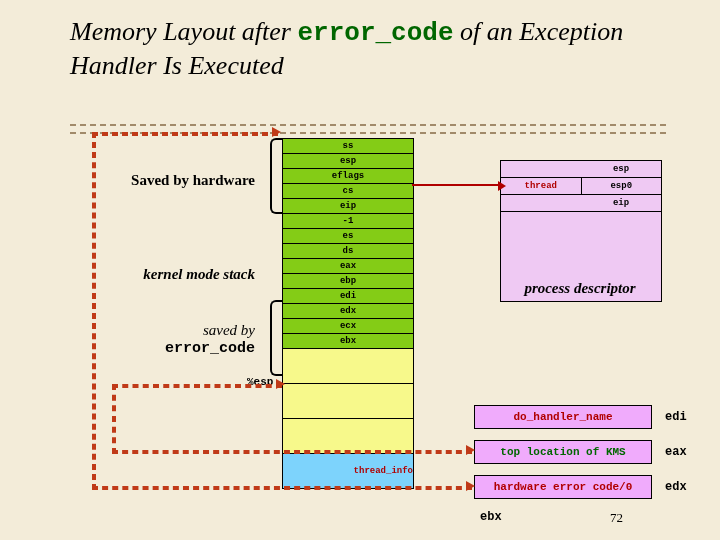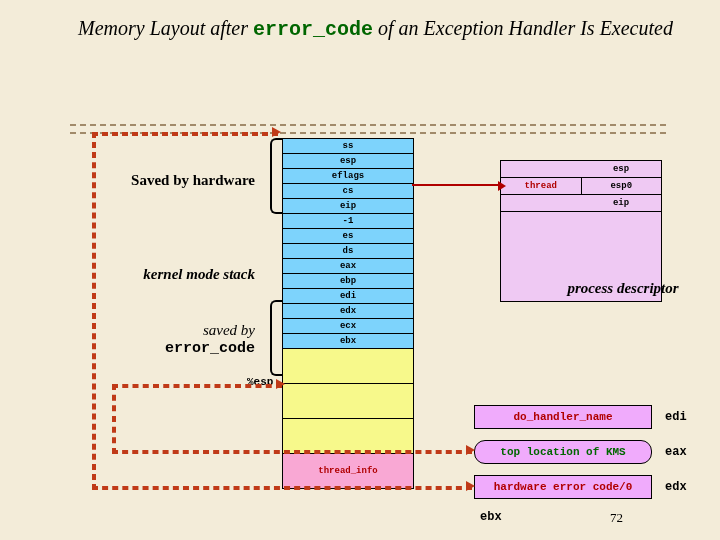--- a/index.html
+++ b/index.html
@@ -8,23 +8,23 @@
     width: 720px;
     height: 540px;
     background: #f3ecd9;
     font-family: "Times New Roman", serif;
     position: relative;
     overflow: hidden;
   }
   .title {
     position: absolute;
     top: 16px;
-    left: 78px;
+    left: 70px;
     width: 600px;
-    font-size: 20px;
+    font-size: 26px;
     font-style: italic;
     line-height: 1.25;
   }
   .title .mono {
     font-family: "Courier New", monospace;
     font-weight: bold;
     font-style: normal;
     color: #006600;
   }
   .hr-deco {
@@ -46,34 +46,34 @@
     border-right: 1px solid #000;
   }
   .stack .row {
     height: 14px;
     border-bottom: 1px solid #000;
     text-align: center;
     font-family: "Courier New", monospace;
     font-weight: bold;
     font-size: 9px;
     line-height: 14px;
-    background: #7dd3fc;
+    background: #84cc16;
   }
   .stack .row.first { border-top: 1px solid #000; }
   .stack .yellow { background: #f7f98b; }
   .stack .gap {
     height: 34px;
     border-bottom: 1px solid #000;
     background: #f7f98b;
   }
   .stack .tinfo {
     height: 34px;
     border-bottom: 1px solid #000;
-    background: #f9a8d4;
-    text-align: center;
+    background: #7dd3fc;
+    text-align: right;
     font-family: "Courier New", monospace;
     font-weight: bold;
     font-size: 9px;
     line-height: 34px;
     color: #b00000;
   }
   .lbl {
     position: absolute;
     font-size: 15px;
     text-align: right;
@@ -101,21 +101,20 @@
   .pd-box .right { flex:1; font-family:"Courier New",monospace; font-size:9px; font-weight:bold; text-align:center; line-height:16px; }
   .pd-label {
     position: absolute;
     top: 280px;
     left: 500px;
     width: 160px;
     text-align: center;
     font-style: italic;
     font-weight: bold;
     font-size: 15px;
-    margin-left: 43px;
   }
   .infobox {
     position: absolute;
     left: 474px;
     width: 176px;
     height: 22px;
     border: 1px solid #000;
     background: #f0abfc;
     text-align: center;
     font-family: "Courier New", monospace;
@@ -216,21 +215,21 @@
   </div>
   <div class="trow">
     <div class="left" style="border-right:none;"></div>
     <div class="right">eip</div>
   </div>
 </div>
 <div class="arrow-thread"></div>
 <div class="pd-label">process descriptor</div>
 
 <div class="infobox" style="top:405px;">do_handler_name</div>
-<div class="infobox" style="top:440px; color:#006600;border-radius:11px;">top location of KMS</div>
+<div class="infobox" style="top:440px; color:#006600;">top location of KMS</div>
 <div class="infobox" style="top:475px;">hardware error code/0</div>
 
 <div class="reg" style="top:410px; left:665px;">edi</div>
 <div class="reg" style="top:445px; left:665px;">eax</div>
 <div class="reg" style="top:480px; left:665px;">edx</div>
 <div class="reg" style="top:510px; left:480px;">ebx</div>
 
 <div class="pagenum">72</div>
 
 <div class="arrow-red" style="top:132px; left:92px; width:182px; height:0;"></div>

